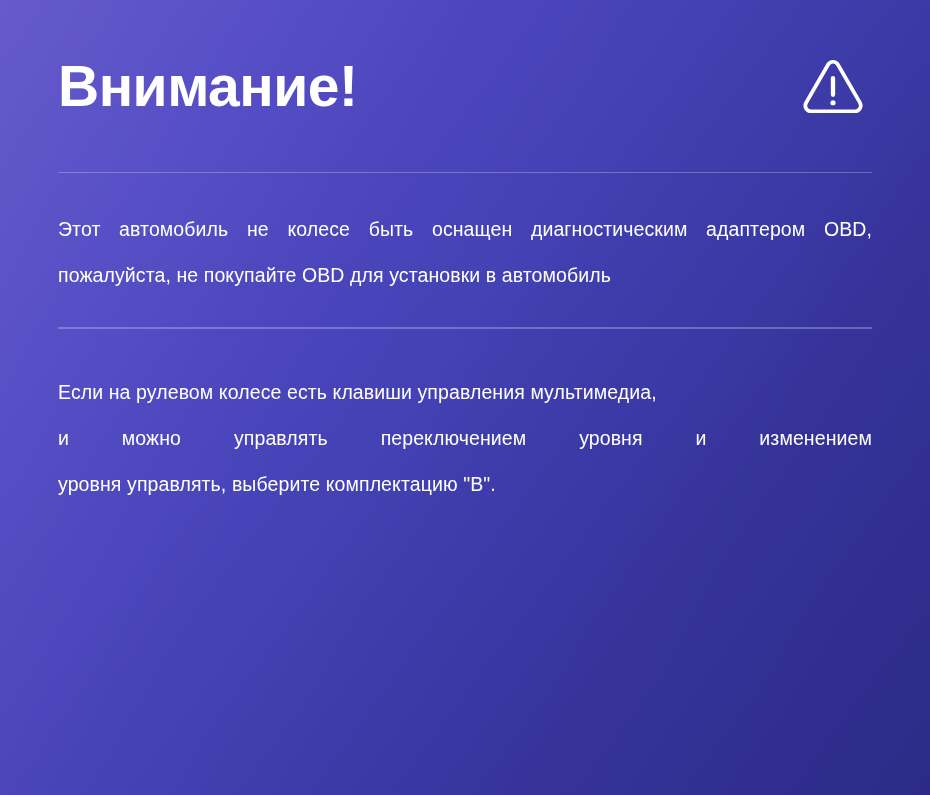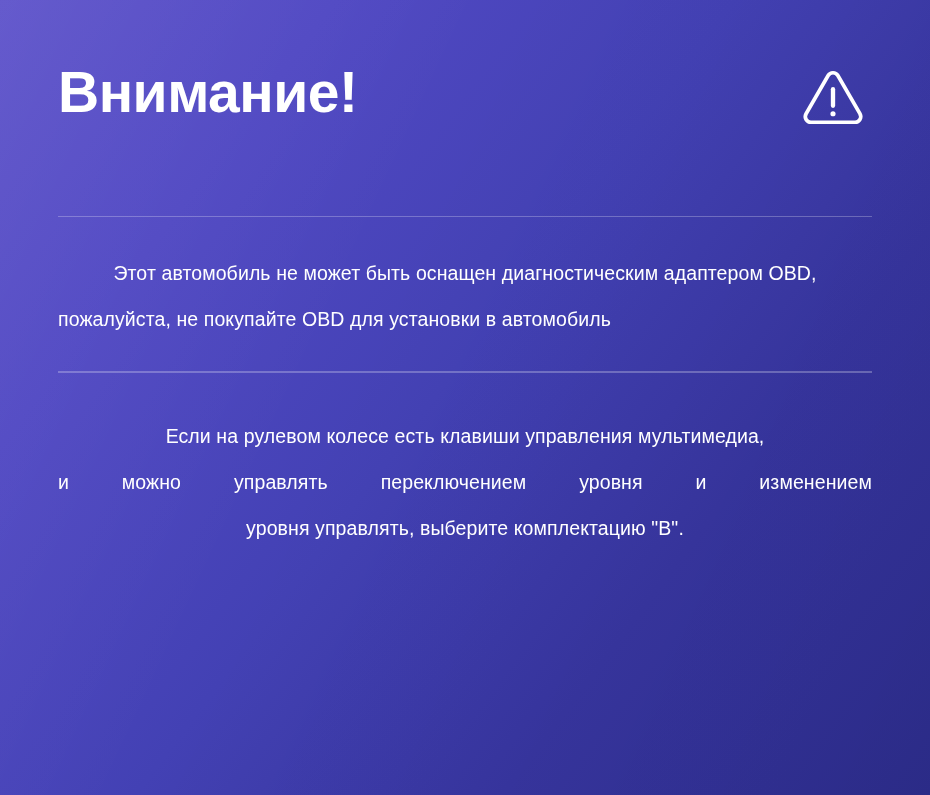--- a/index.html
+++ b/index.html
@@ -33,26 +33,25 @@
 
   .content {
     position: relative;
     z-index: 2;
     padding: 0 58px;
   }
 
   
   .header {
     display: flex;
-    align-items: flex-start;
+    align-items: center;
     justify-content: space-between;
     height: 172px;
     box-sizing: border-box;
-    padding-top: 20px;
-    margin-top: 44px;
+    padding-top: 0;
   }
   .title {
     margin: 0;
     color: #ffffff;
     font-size: 57px;
     font-weight: 700;
     letter-spacing: -0.5px;
     line-height: 1;
     white-space: nowrap;
   }
@@ -76,21 +75,20 @@
   
   .block {
     color: #ffffff;
     font-size: 19.5px;
     line-height: 46px;
     letter-spacing: 0.1px;
     font-weight: 400;
   }
   .block p {
     margin: 0;
-    text-align: center;
   }
   .block-1 { padding-top: 33px; padding-bottom: 29px; }
   .block-2 { padding-top: 41px; padding-bottom: 47px; }
   .block-3 { padding-top: 40px; padding-bottom: 40px; }
 
   .justified {
     text-align: justify;
     text-align-last: left;
   }
   .justify-line {
@@ -110,21 +108,21 @@
       <svg class="warn-icon" viewBox="0 0 64 64" aria-hidden="true">
         <path d="M32 8.5c-1.9 0-3.7 1.0-4.7 2.7L5.9 48.2c-1.0 1.8-1.0 3.9 0 5.6 1.0 1.7 2.8 2.7 4.7 2.7h42.8c1.9 0 3.7-1.0 4.7-2.7 1.0-1.7 1.0-3.8 0-5.6L36.7 11.2c-1.0-1.7-2.8-2.7-4.7-2.7z" fill="none" stroke="#ffffff" stroke-width="3.6" stroke-linejoin="round"></path>
         <line x1="32" y1="24.5" x2="32" y2="40.5" stroke="#ffffff" stroke-width="4.2" stroke-linecap="round"></line>
         <circle cx="32" cy="48.2" r="2.5" fill="#ffffff"></circle>
       </svg>
     </div>
 
     <hr class="divider">
 
     <div class="block block-1">
-      <p class="justified">Этот автомобиль не может быть оснащен диагностическим адаптером OBD, пожалуйста, не покупайте OBD для установки в автомобиль</p>
+      <p class="justified">Этот автомобиль не колесе быть оснащен диагностическим адаптером OBD, пожалуйста, не покупайте OBD для установки в автомобиль</p>
     </div>
 
     <hr class="divider">
 
 
     <hr class="divider">
 
     <div class="block block-3">
       <p>Если на рулевом колесе есть клавиши управления мультимедиа,</p>
       <p class="justify-line">и можно управлять переключением уровня и изменением</p>

